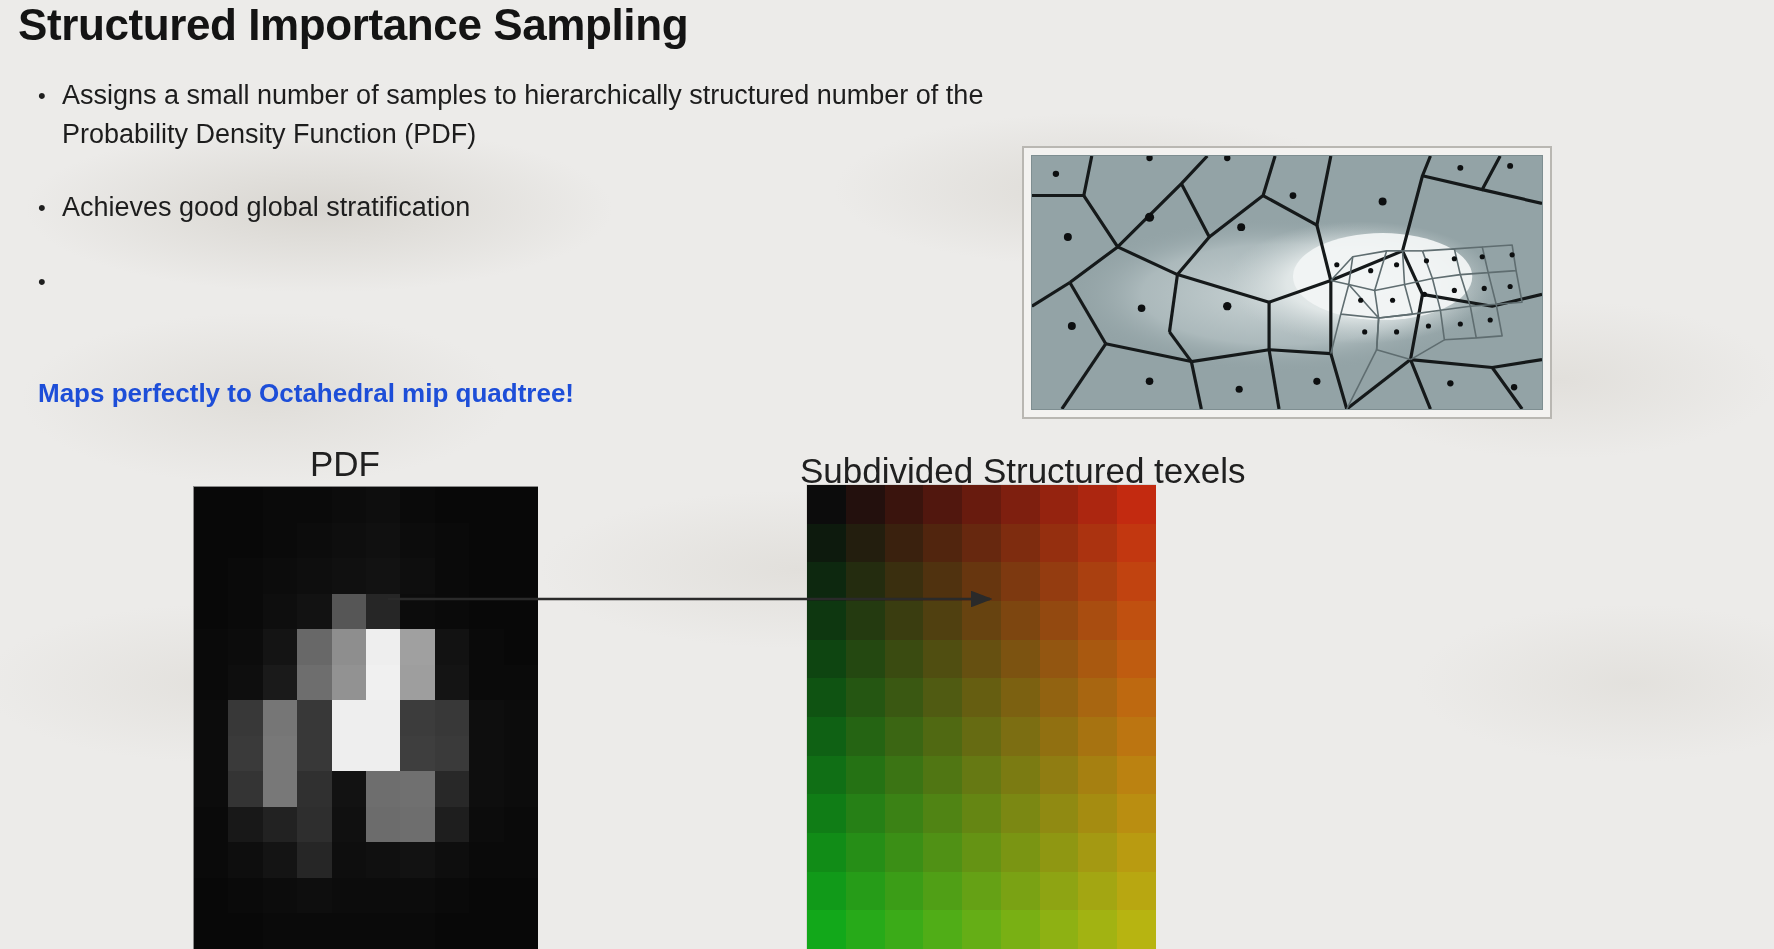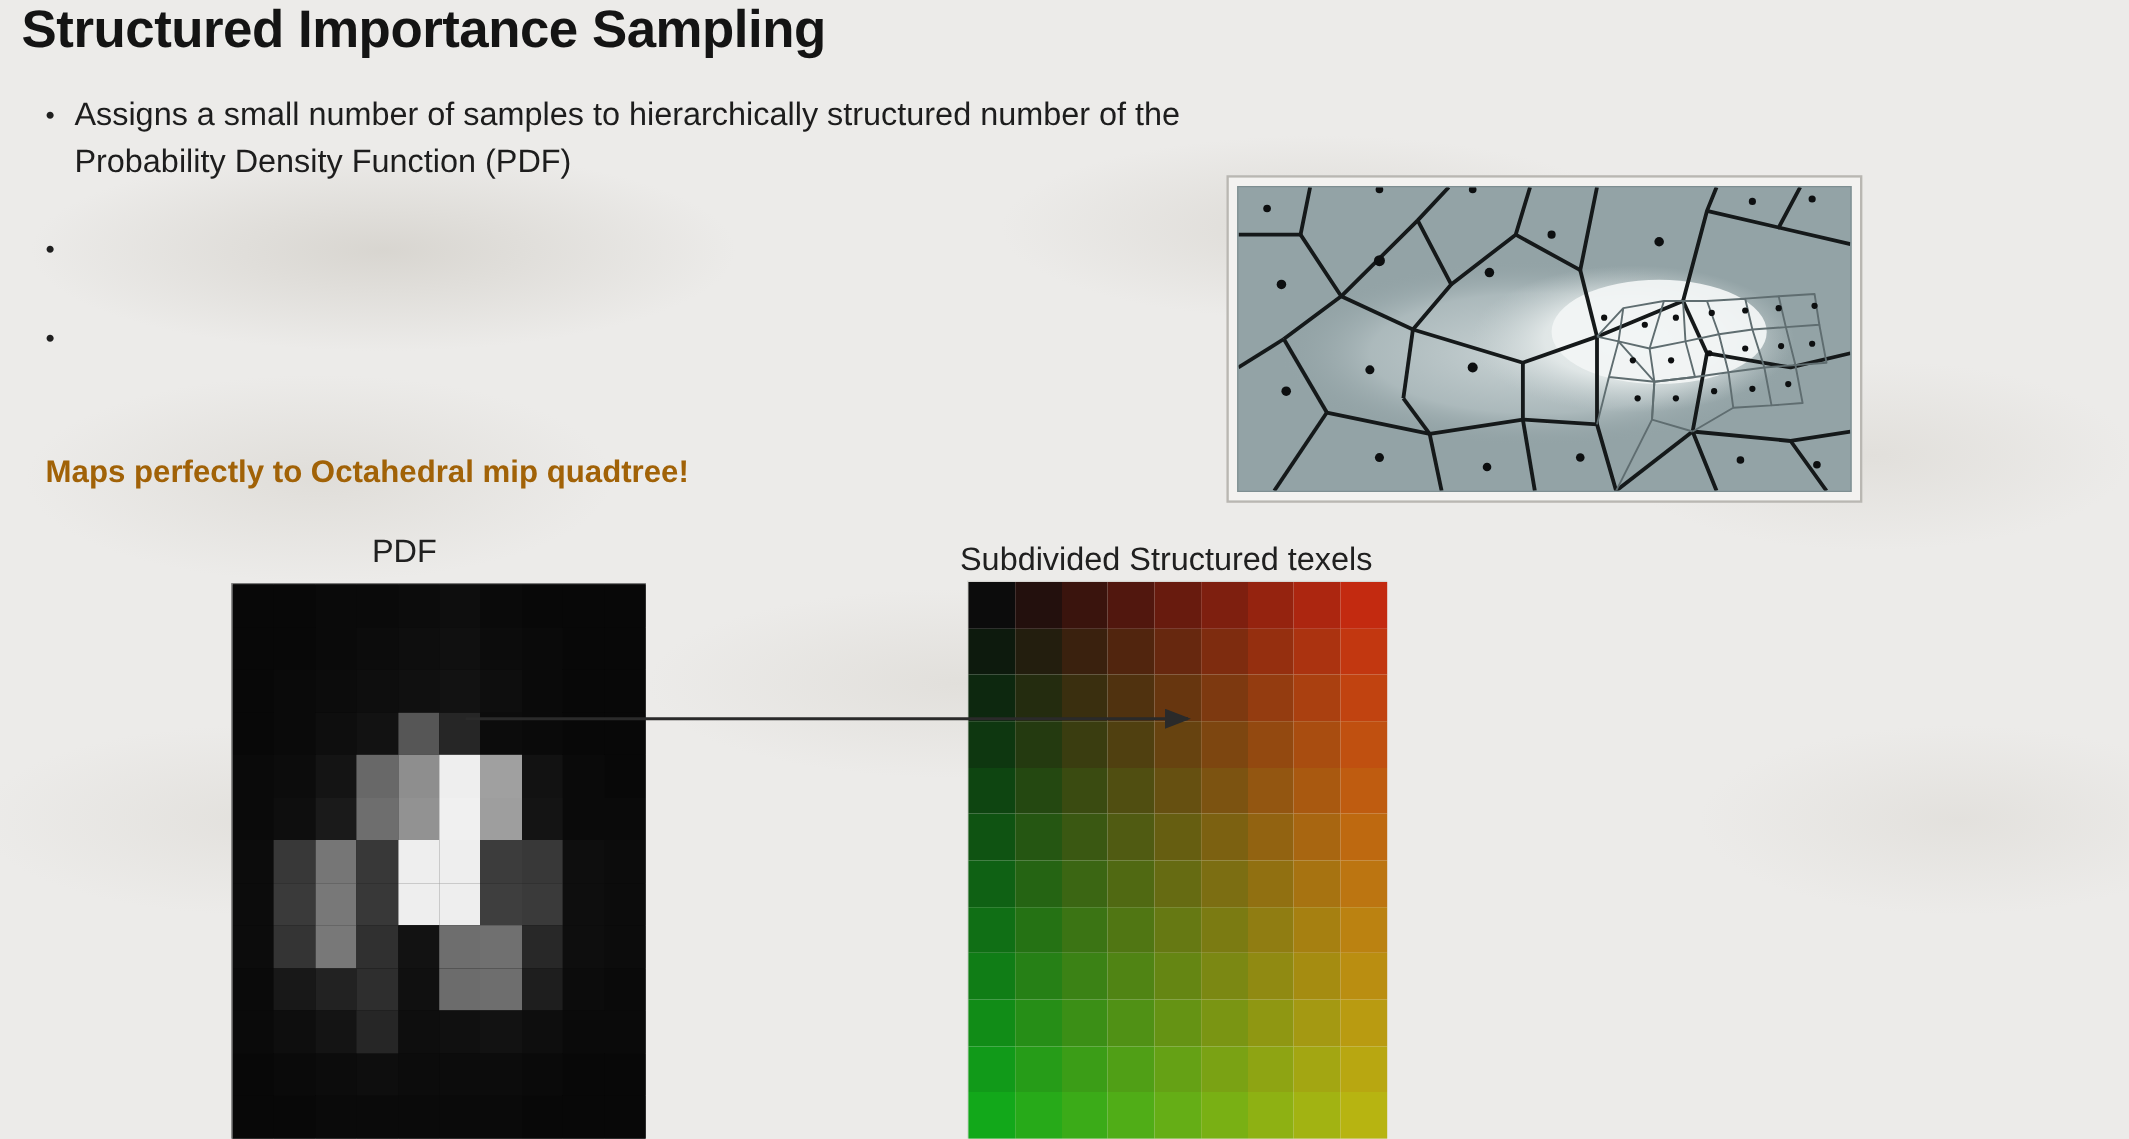--- a/index.html
+++ b/index.html
@@ -72,21 +72,21 @@
     color: #1d1d1d;
     max-width: 930px;
   }
 
   .highlight-line {
     position: absolute;
     left: 38px;
     top: 378px;
     font-size: 26px;
     font-weight: bold;
-    color: #a16207;
+    color: #1d4ed8;
     z-index: 3;
     white-space: nowrap;
   }
 
   
   .voronoi-frame {
     position: absolute;
     left: 1022px;
     top: 146px;
     width: 530px;
@@ -104,21 +104,21 @@
     background: #8fa0a3;
     overflow: hidden;
     border: 1px solid #7e8e91;
     box-sizing: border-box;
   }
   .voronoi-inner svg { display:block; width:100%; height:100%; }
 
   
   .caption {
     position: absolute;
-    font-size: 27px;
+    font-size: 35px;
     color: #202020;
     z-index: 3;
     white-space: nowrap;
   }
   .caption.pdf { left: 310px; top: 444px; }
   .caption.texels { left: 800px; top: 451px; }
 
   
   .pdf-grid {
     position: absolute;
@@ -172,20 +172,21 @@
 
 <div class="slide-title">Structured Importance Sampling</div>
 
 <div class="bullets">
   <div class="bullet">
     <span class="bullet-dot">•</span>
     <span class="bullet-text">Assigns a small number of samples to hierarchically structured number of the Probability Density Function (PDF)</span>
   </div>
   <div class="bullet" style="margin-top:14px;">
     <span class="bullet-dot">•</span>
+    <span class="bullet-text">Achieves good global stratification</span>
   </div>
   <div class="bullet" style="margin-top:22px;">
     <span class="bullet-dot">•</span>
   </div>
 </div>
 
 <div class="highlight-line">Maps perfectly to Octahedral mip quadtree!</div>
 
 <div class="voronoi-frame">
   <div class="voronoi-inner">

